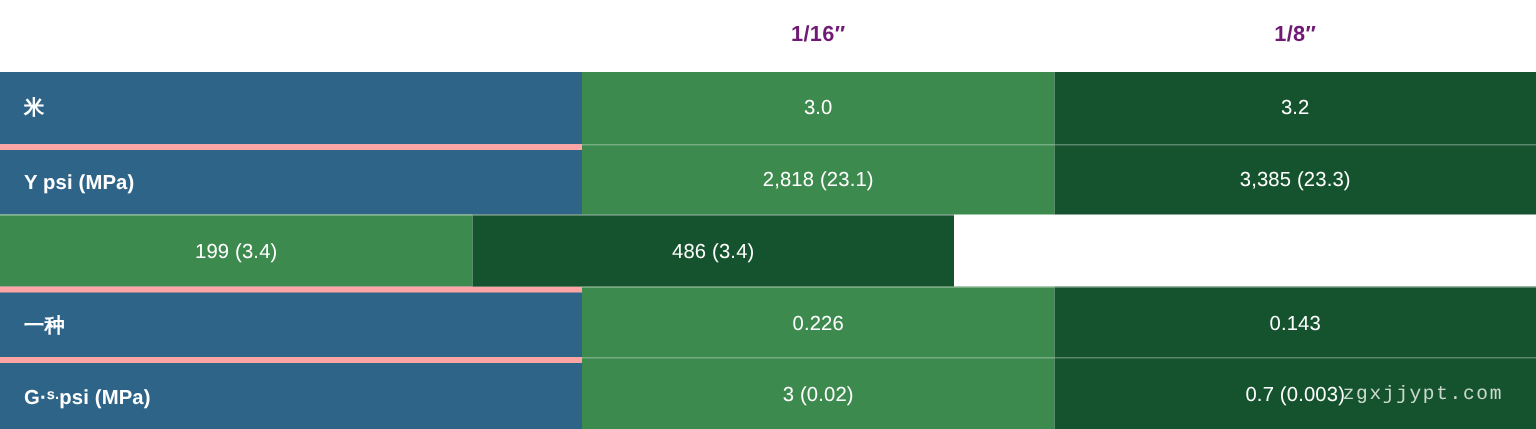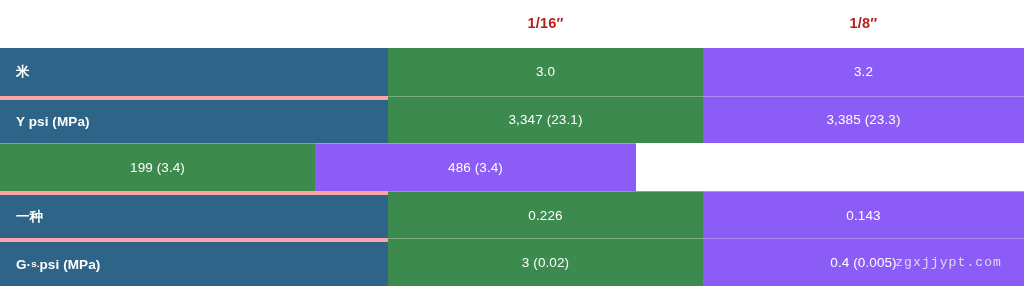--- a/index.html
+++ b/index.html
@@ -34,21 +34,21 @@
     flex: 0 0 388px;
   }
   .th-col {
     flex: 0 0 315px;
     width: 315px;
     display: flex;
     align-items: center;
     justify-content: center;
     font-size: 14.5px;
     font-weight: bold;
-    color: #b91c1c;
+    color: #701a75;
     letter-spacing: 0.2px;
     padding-bottom: 2px;
     box-sizing: border-box;
   }
   .th-col.last {
     flex: 0 0 321px;
     width: 321px;
   }
 
   
@@ -85,21 +85,21 @@
     align-items: center;
     justify-content: center;
     color: #ffffff;
     font-size: 13.5px;
     box-sizing: border-box;
     border-top: 1px solid rgba(255,255,255,0.30);
     letter-spacing: 0.1px;
   }
   .cell-val.col-a { background: #3d8a4e; }
   .cell-val.col-b {
-    background: #8b5cf6;
+    background: #14532d;
     flex: 0 0 321px;
     width: 321px;
     position: relative;
   }
 
   .row:first-child .cell-label,
   .row:first-child .cell-val { border-top: none; }
 
   sub {
     font-size: 0.72em;
@@ -134,38 +134,38 @@
   <div class="table-body">
 
     <div class="row">
       <div class="cell-label">米</div>
       <div class="cell-val col-a">3.0</div>
       <div class="cell-val col-b">3.2</div>
     </div>
 
     <div class="row">
       <div class="cell-label">Y psi (MPa)</div>
-      <div class="cell-val col-a">3,347 (23.1)</div>
+      <div class="cell-val col-a">2,818 (23.1)</div>
       <div class="cell-val col-b">3,385 (23.3)</div>
     </div>
 
     <div class="row">
       <div class="cell-val col-a">199 (3.4)</div>
       <div class="cell-val col-b">486 (3.4)</div>
     </div>
 
     <div class="row">
       <div class="cell-label">一种</div>
       <div class="cell-val col-a">0.226</div>
       <div class="cell-val col-b">0.143</div>
     </div>
 
     <div class="row">
       <div class="cell-label">G· <sub>s.</sub> psi (MPa)</div>
       <div class="cell-val col-a">3 (0.02)</div>
-      <div class="cell-val col-b">0.4 (0.005)</div>
+      <div class="cell-val col-b">0.7 (0.003)</div>
     </div>
 
   </div>
 
   <div class="watermark">zgxjjypt.com</div>
 
 </div>
 
 </body></html>

